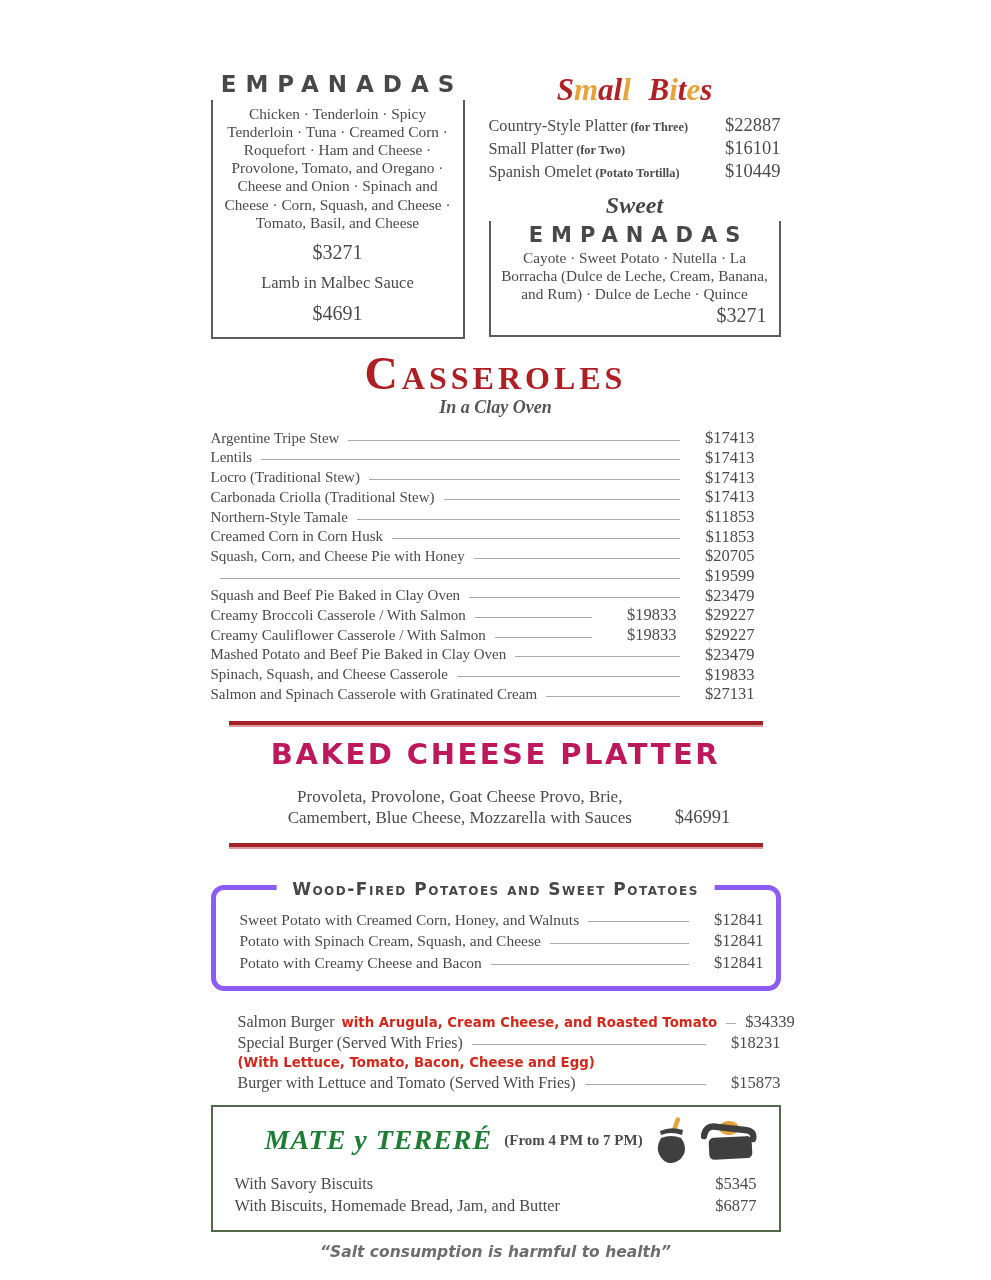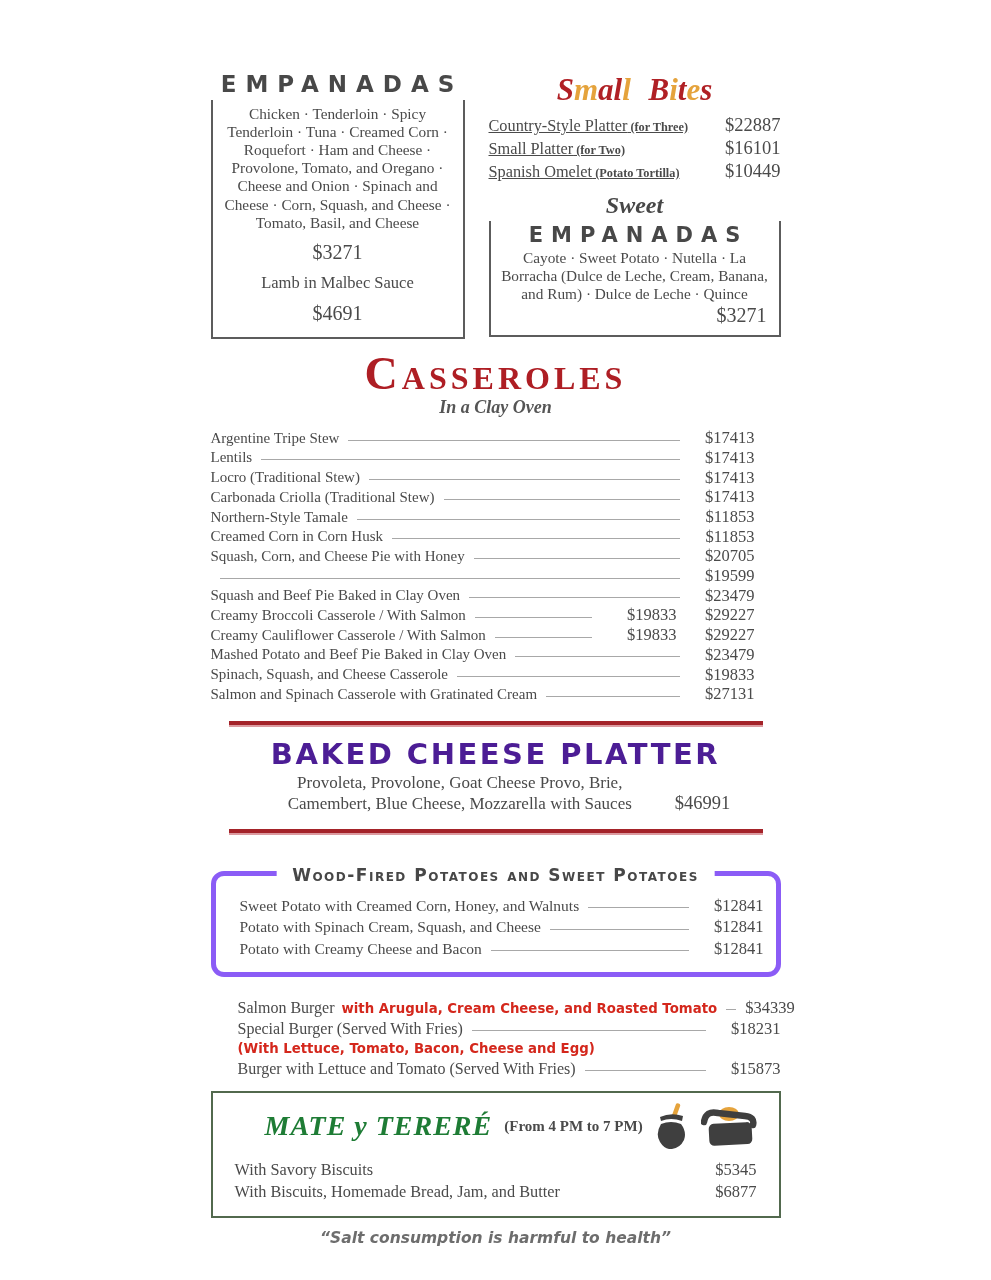--- a/index.html
+++ b/index.html
@@ -30,21 +30,21 @@
   }
   .emp-items { font-size: 15.3px; line-height: 1.18; margin: 0; }
   .price-center { font-size: 20px; margin-top: 9px; }
   .emp-special  { font-size: 16.5px; margin-top: 9px; }
 
   .sb-title {
     font-family: cursive; font-style: italic; font-weight: bold;
     font-size: 31px; line-height: 1; text-align: center; margin: 2px 0 10px;
   }
   .sb-row  { display: flex; align-items: baseline; line-height: 21px; }
-  .sb-name { font-size: 16.3px; white-space: nowrap; text-decoration: underline; }
+  .sb-name { font-size: 16.3px; white-space: nowrap; }
   .sb-note { font-size: 12.3px; font-weight: bold; }
   .sb-price{ margin-left: auto; font-size: 18.5px; }
 
   .sweet-script {
     font-family: cursive; font-style: italic; font-weight: bold;
     font-size: 24px; line-height: 1.05; text-align: center; margin: 9px 0 0; color: #474747;
   }
   .sweet-box { border: 2px solid #5c5c5c; border-top: none; text-align: center;
                padding: 2px 8px 8px; margin-top: 3px; }
   .sweet-title {
@@ -76,21 +76,21 @@
 
   
   .sep { margin: 17px 18px 0; height: 3px;
          border-top: 4px solid #a42329; border-bottom: 2px solid #dc9ba0; }
 
   
   .platter { margin-top: 12px; }
   .platter-title {
     font-family: "DejaVu Sans", "Liberation Sans", sans-serif;
     font-weight: bold; font-size: 29px; letter-spacing: 2.5px;
-    color: #4c1d95; text-align: center; margin: 0 0 1px; line-height: 1.1;
+    color: #be185d; text-align: center; margin: 0 0 15px; line-height: 1.1;
   }
   .platter-row  { display: flex; justify-content: center; align-items: flex-end; gap: 16px; }
   .platter-desc { width: 398px; text-align: center; font-size: 17px; line-height: 1.26; margin: 0; }
   .platter-price{ font-size: 18.5px; padding-bottom: 1px; }
   .sep2 { margin-top: 14px; }
 
   
   .potato-box { border: 5px solid #8b5cf6; border-radius: 13px; margin-top: 36px;
                 position: relative; padding: 19px 12px 13px 24px; }
   .potato-title {

